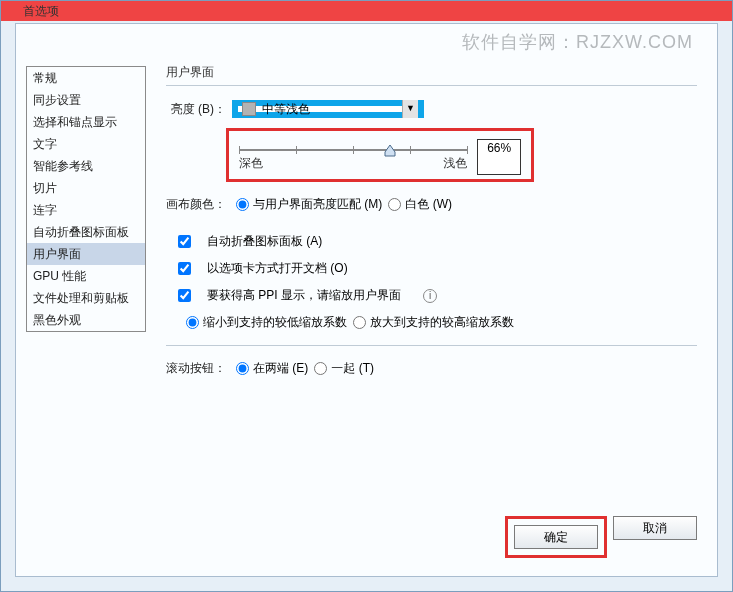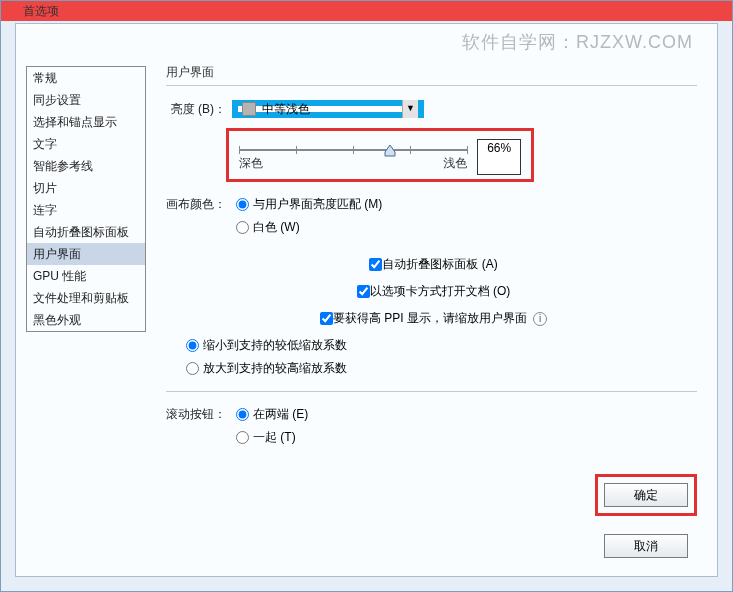--- a/index.html
+++ b/index.html
@@ -21,26 +21,26 @@
 .dropdown-text { flex: 1; padding-left: 2px; }
 .dropdown-arrow { width: 16px; height: 18px; background: #e3e3e3; border-left: 1px solid #aaa; text-align: center; line-height: 16px; font-size: 9px; }
 .slider-box { border: 3px solid #e03030; padding: 6px 10px 4px 10px; margin-left: 60px; width: 308px; display: flex; align-items: center; }
 .slider-area { width: 230px; position: relative; }
 .slider-track { height: 2px; background: #888; margin-top: 8px; position: relative; }
 .slider-tick { position: absolute; top: -3px; width: 1px; height: 8px; background: #888; }
 .slider-thumb { position: absolute; top: -6px; width: 12px; height: 14px; transform: translateX(-50%); }
 .slider-thumb svg { display: block; }
 .slider-labels { display: flex; justify-content: space-between; font-size: 11px; color: #333; margin-top: 4px; }
 .slider-value { width: 44px; height: 36px; border: 1px solid #333; background: #fff; margin-left: 10px; text-align: center; line-height: 16px; margin-top: 2px; }
-.radio-group { display: flex; flex-direction: column; gap: 6px; margin-left: 4px; }
+.radio-group { display: flex; flex-direction: row; gap: 6px; margin-left: 4px; }
 .radio-row { display: flex; align-items: center; gap: 4px; }
 input[type=radio], input[type=checkbox] { margin: 0; }
-.checkbox-row { display: flex; align-items: center; gap: 0; margin-bottom: 10px; margin-left: 4px; justify-content: center; }
+.checkbox-row { display: flex; align-items: center; gap: 16px; margin-bottom: 10px; margin-left: 12px; }
 .indent { margin-left: 20px; }
-.button-bar { position: absolute; bottom: 18px; right: 20px; display: flex; gap: 18px; align-items: center; flex-direction: column; }
+.button-bar { position: absolute; bottom: 18px; right: 20px; display: flex; gap: 6px; align-items: flex-start; }
 .btn { width: 84px; height: 24px; border: 1px solid #7a7a7a; background: linear-gradient(#fefefe,#e4e9ee); cursor: pointer; text-align: center; line-height: 22px; }
 .btn-highlight { border: 3px solid #e03030; padding: 6px; }
 </style>
 </head>
 <body>
 
 <div class="dialog">
   <div class="title-bar">首选项</div>
 
   <div class="content-area">

